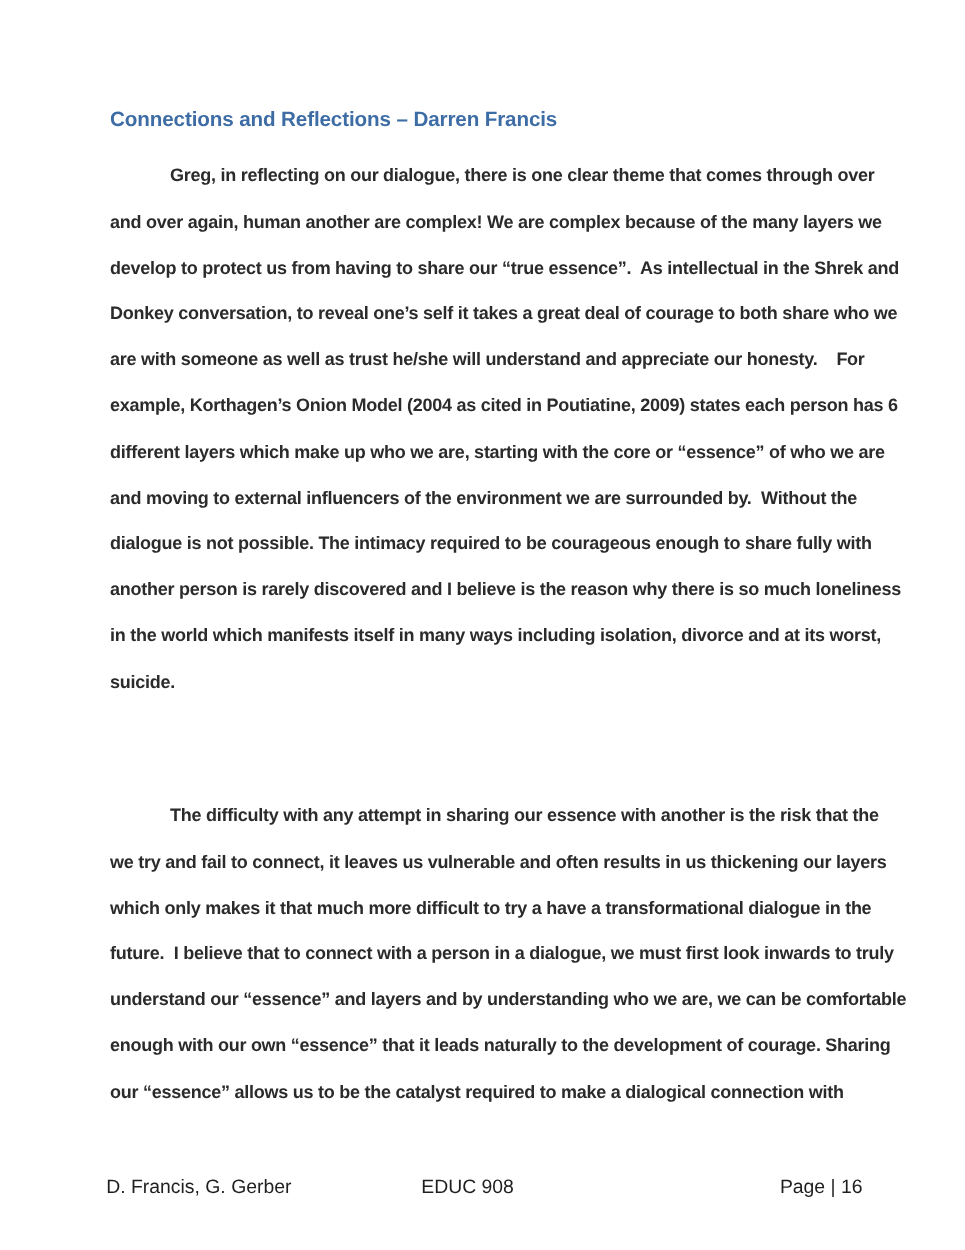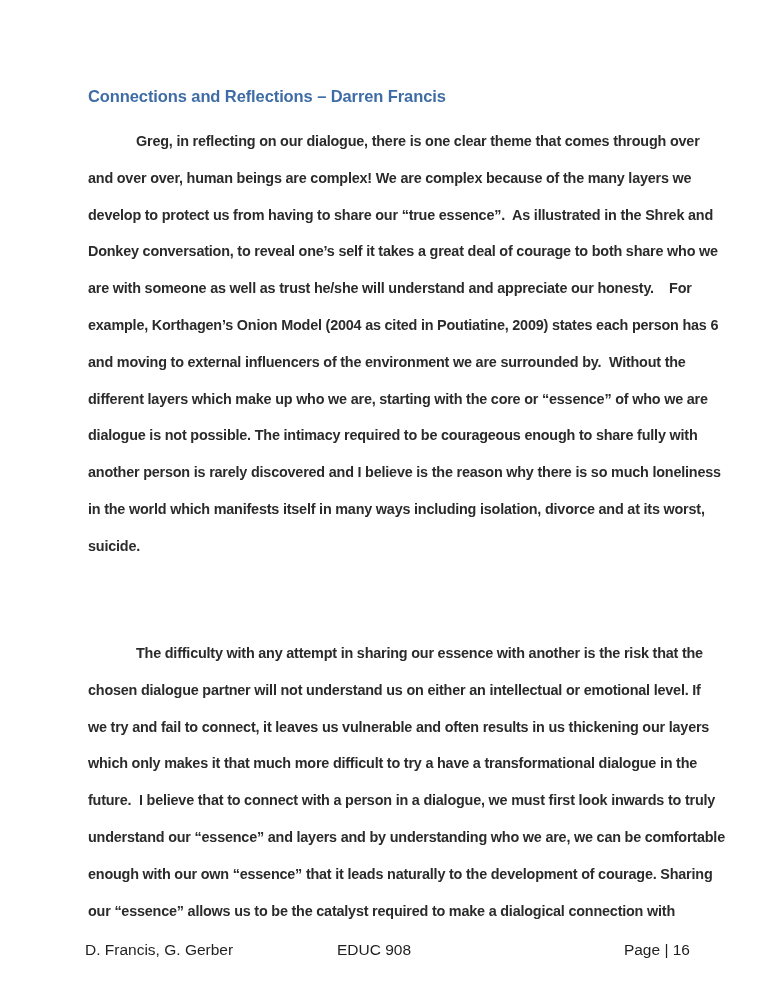--- a/index.html
+++ b/index.html
@@ -60,36 +60,35 @@
 </style>
 </head>
 <body>
 
 <div class="page">
 
   <h1 class="heading" data-bind="document.heading" data-bind-color="document.heading_color" style="color: rgb(62, 109, 166);">Connections and Reflections – Darren Francis</h1>
 
   <div class="para para-1">
       <div class="text-line">Greg, in reflecting on our dialogue, there is one clear theme that comes through over</div>
-      <div class="text-line">and over over, human beings are complex! We are complex because of the many layers we</div>
-      <div class="text-line">develop to protect us from having to share our “true essence”.  As illustrated in the Shrek and</div>
+      <div class="text-line">and over again, human another are complex! We are complex because of the many layers we</div>
+      <div class="text-line">develop to protect us from having to share our “true essence”.  As intellectual in the Shrek and</div>
       <div class="text-line">Donkey conversation, to reveal one’s self it takes a great deal of courage to both share who we</div>
       <div class="text-line">are with someone as well as trust he/she will understand and appreciate our honesty.    For</div>
       <div class="text-line">example, Korthagen’s Onion Model (2004 as cited in Poutiatine, 2009) states each person has 6</div>
+      <div class="text-line">different layers which make up who we are, starting with the core or “essence” of who we are</div>
       <div class="text-line">and moving to external influencers of the environment we are surrounded by.  Without the</div>
-      <div class="text-line">different layers which make up who we are, starting with the core or “essence” of who we are</div>
       <div class="text-line">dialogue is not possible. The intimacy required to be courageous enough to share fully with</div>
       <div class="text-line">another person is rarely discovered and I believe is the reason why there is so much loneliness</div>
       <div class="text-line">in the world which manifests itself in many ways including isolation, divorce and at its worst,</div>
       <div class="text-line">suicide.</div>
     </div>
 
   <div class="para para-2">
       <div class="text-line">The difficulty with any attempt in sharing our essence with another is the risk that the</div>
-      <div class="text-line">chosen dialogue partner will not understand us on either an intellectual or emotional level. If</div>
       <div class="text-line">we try and fail to connect, it leaves us vulnerable and often results in us thickening our layers</div>
       <div class="text-line">which only makes it that much more difficult to try a have a transformational dialogue in the</div>
       <div class="text-line">future.  I believe that to connect with a person in a dialogue, we must first look inwards to truly</div>
       <div class="text-line">understand our “essence” and layers and by understanding who we are, we can be comfortable</div>
       <div class="text-line">enough with our own “essence” that it leads naturally to the development of courage. Sharing</div>
       <div class="text-line">our “essence” allows us to be the catalyst required to make a dialogical connection with</div>
     </div>
 
   <div class="footer">
     <span class="footer-authors" data-bind="footer.authors">D. Francis, G. Gerber</span>

